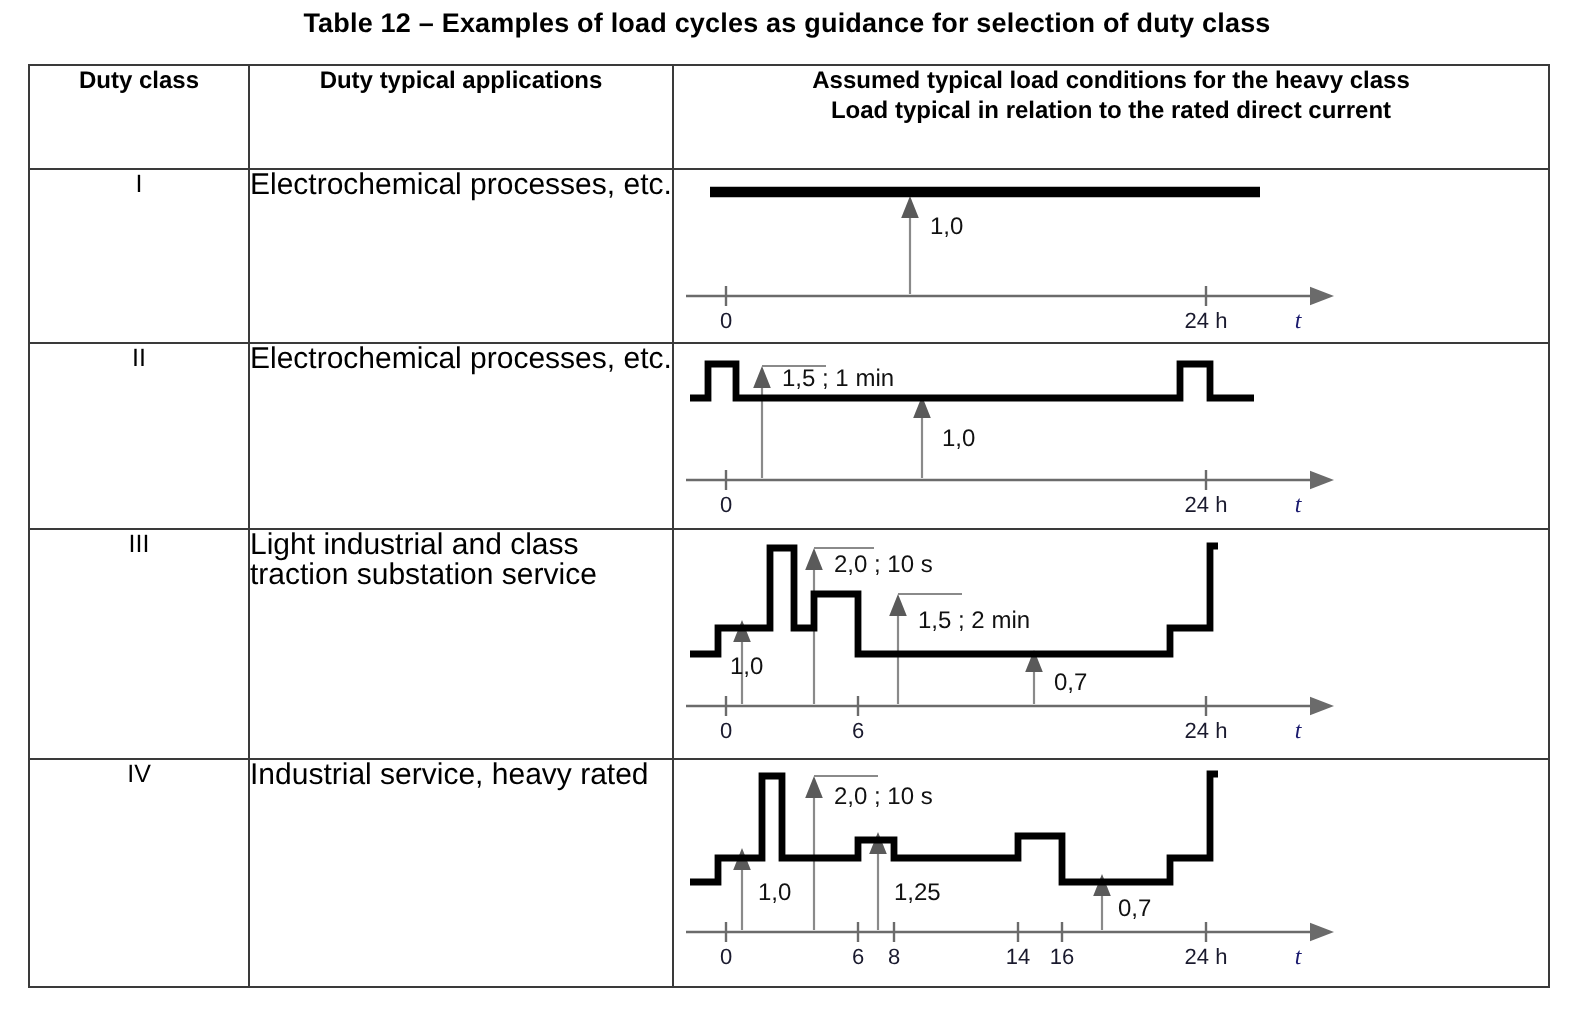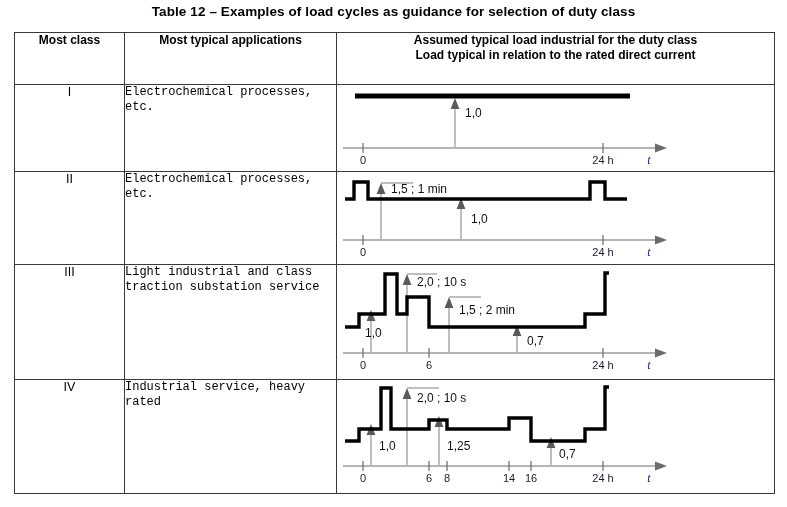--- a/index.html
+++ b/index.html
@@ -60,25 +60,24 @@
   .hdr-cell.graph-hdr {
     line-height: 15px;
   }
   .cls-cell {
     text-align: center;
     font-size: 12.5px;
     padding-top: 10px;
     box-sizing: border-box;
   }
   .apps-cell {
-    font-size: 12px;
+    font-size: 15px;
     padding: 9px 6px 4px 9px;
     line-height: 15px;
     box-sizing: border-box;
-    font-family: Liberation Mono, monospace;
   }
   .graph-cell {
     padding: 0;
     overflow: hidden;
   }
   .graph-cell svg {
     display: block;
   }
   .row-1 td { height: 86px; }
   .row-2 td { height: 92px; }
@@ -109,24 +108,24 @@
   <div class="table-title">Table 12 – Examples of load cycles as guidance for selection of duty class</div>
 
   <table class="tbl">
     <colgroup>
       <col class="col-class">
       <col class="col-apps">
       <col class="col-graph">
     </colgroup>
     <thead>
       <tr>
-        <th class="hdr-cell">Most class</th>
-        <th class="hdr-cell">Most typical applications</th>
+        <th class="hdr-cell">Duty class</th>
+        <th class="hdr-cell">Duty typical applications</th>
         <th class="hdr-cell graph-hdr">
-          <div>Assumed typical load industrial for the duty class</div>
+          <div>Assumed typical load conditions for the heavy class</div>
           <div>Load typical in relation to the rated direct current</div>
         </th>
       </tr>
     </thead>
     <tbody>
 
       <tr class="row-1">
         <td class="cls-cell">I</td>
         <td class="apps-cell">Electrochemical processes, etc.</td>
         <td class="graph-cell">

